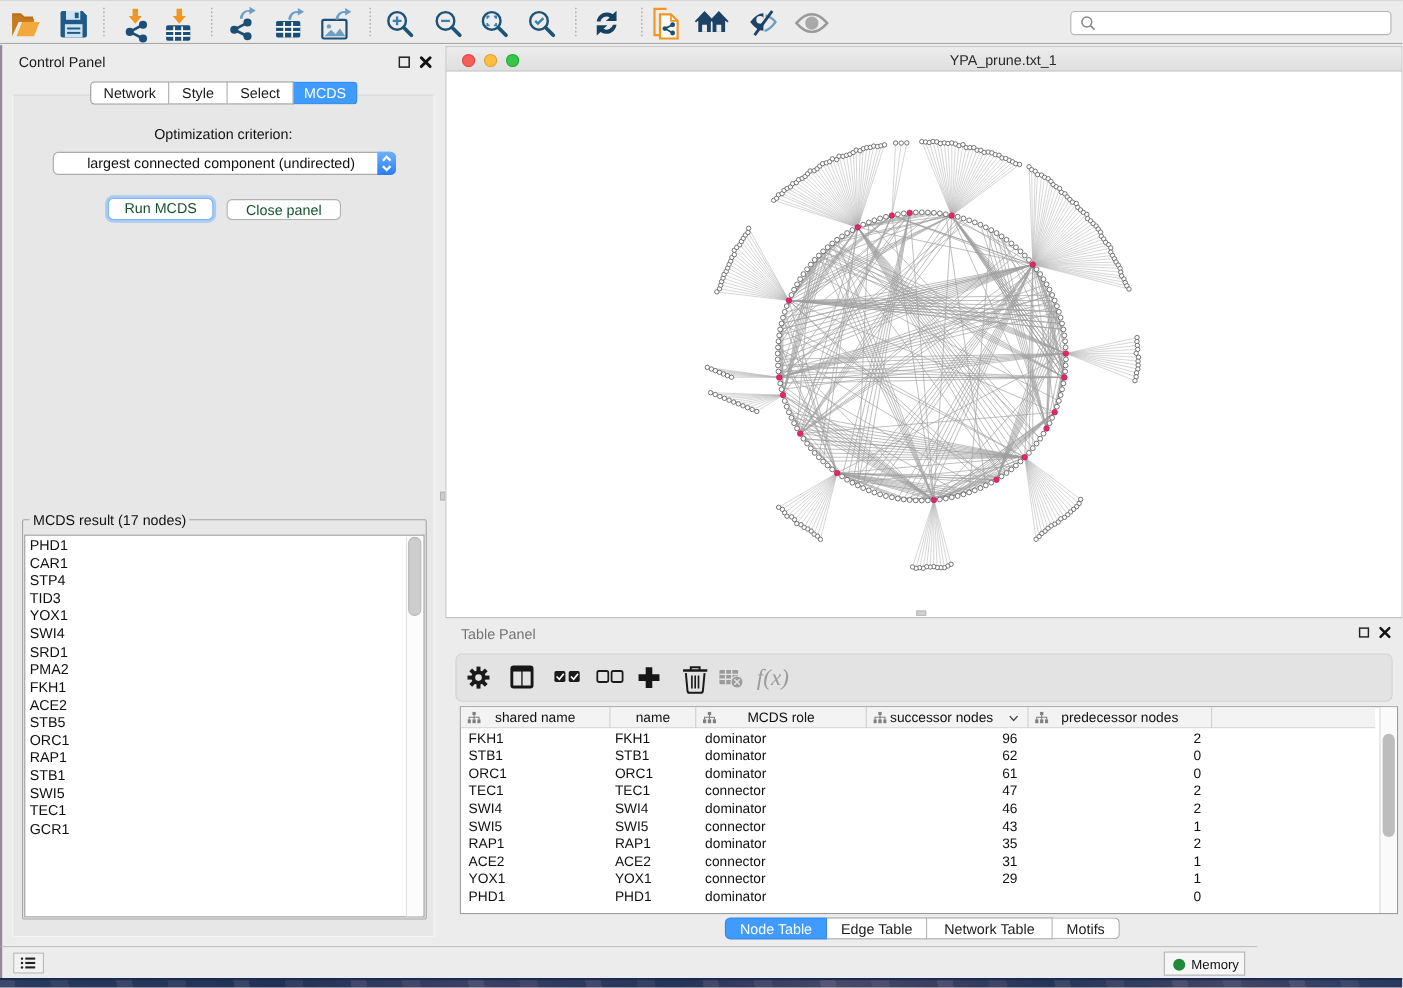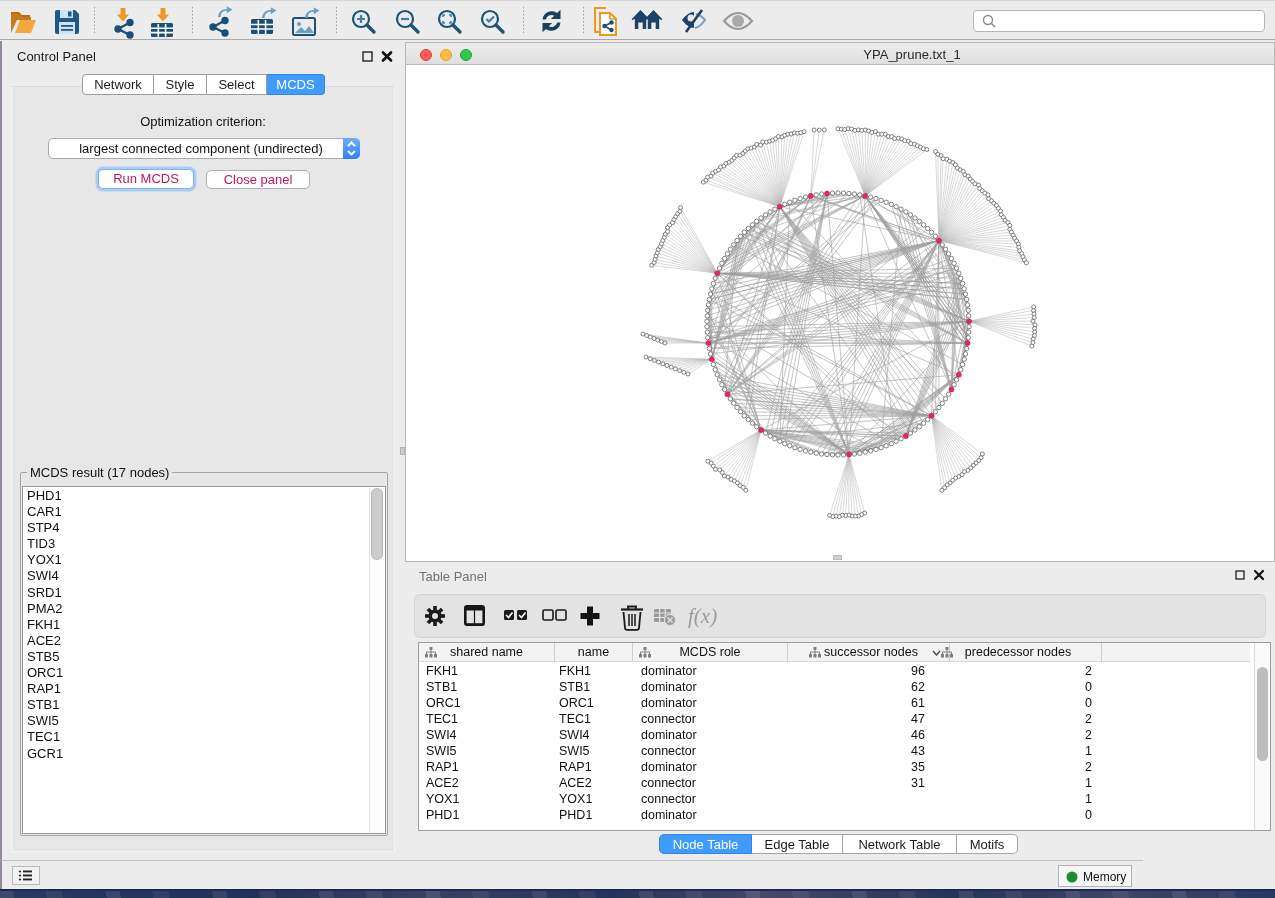--- a/index.html
+++ b/index.html
@@ -23,21 +23,21 @@
 .tab.first{border-left:1px solid #9c9c9c;border-radius:4px 0 0 4px;}
 .tab.last{border-radius:0 4px 4px 0;}
 .tab.sel{background:#3f9bfd;border-color:#3186e8;color:#fff;}
 #optlabel{position:absolute;left:0;top:27px;width:100%;text-align:center;font-size:13px;color:#111;}
 #dropdown{position:absolute;left:36px;top:51px;width:312px;height:21px;background:#fff;
   border:1px solid #ababab;border-radius:5px;font-size:13px;color:#111;}
 #dropdown .dtext{position:absolute;left:12px;top:2px;width:280px;text-align:center;}
 #dstep{position:absolute;right:-1px;top:-1px;width:17px;height:21px;border-radius:0 5px 5px 0;
   background:linear-gradient(#6db1fc,#2a7ef8);}
 .btn{position:absolute;height:20px;background:#fff;border:1px solid #b0b0b0;border-radius:5px;
-  font-size:13px;color:#be185d;text-align:center;line-height:18px;}
+  font-size:13px;color:#14532d;text-align:center;line-height:18px;margin-top:11px;}
 #fieldset{position:absolute;left:8px;top:385px;width:368px;height:364px;border:1px solid #a5a5a5;border-radius:2px;}
 #fslabel{position:absolute;left:6px;top:-8px;background:#e7e7e7;padding:0 3px;font-size:13px;color:#111;}
 #mcdslist{position:absolute;left:1px;top:13px;width:364px;height:348px;background:#fff;border:1px solid #9b9b9b;}
 #mcdslist .items{position:absolute;left:4px;top:1px;font-size:13px;color:#111;line-height:16.1px;}
 #listsb{position:absolute;right:1px;top:1px;width:15px;height:345px;background:#fcfcfc;border-left:1px solid #e3e3e3;}
 #listsb .thumb{position:absolute;left:1px;top:0px;width:12px;height:72px;background:#cdcdcd;border:1px solid #b8b8b8;border-radius:7px;}
 
 #netwin{position:absolute;left:405px;top:42px;width:870px;height:520px;background:#fff;
   border:1px solid #b7b7b7;}
 #nettitle{position:absolute;left:0;top:0;width:100%;height:22px;
@@ -1240,21 +1240,21 @@
               <g fill="#808080">
                 <rect x="4.5" y="0" width="3" height="3"></rect>
                 <rect x="0" y="7" width="3" height="3.5"></rect>
                 <rect x="4.5" y="7" width="3" height="3.5"></rect>
                 <rect x="9" y="7" width="3" height="3.5"></rect>
                 <path d="M1.5 7 V5 h9 V7 M6 3 v4" stroke="#808080" fill="none"></path>
               </g>
             </svg>
             <div class="hlabel">MCDS role</div>
           </div>
-      <div class="hcol" style="left:384px;width:147px;">
+      <div class="hcol" style="left:369px;width:147px;">
             <svg class="hicon" width="12" height="11" viewBox="0 0 12 11">
               <g fill="#808080">
                 <rect x="4.5" y="0" width="3" height="3"></rect>
                 <rect x="0" y="7" width="3" height="3.5"></rect>
                 <rect x="4.5" y="7" width="3" height="3.5"></rect>
                 <rect x="9" y="7" width="3" height="3.5"></rect>
                 <path d="M1.5 7 V5 h9 V7 M6 3 v4" stroke="#808080" fill="none"></path>
               </g>
             </svg>
             <div class="hlabel" style="padding-right:10px;">successor nodes</div>
@@ -1330,20 +1330,21 @@
             <span class="c1">ACE2</span>
             <span class="c2">ACE2</span>
             <span class="c3">connector</span>
             <span class="c4">31</span>
             <span class="c5">1</span>
           </div>
       <div class="trow" style="top:128px">
             <span class="c1">YOX1</span>
             <span class="c2">YOX1</span>
             <span class="c3">connector</span>
+            <span class="c4">29</span>
             <span class="c5">1</span>
           </div>
       <div class="trow" style="top:144px">
             <span class="c1">PHD1</span>
             <span class="c2">PHD1</span>
             <span class="c3">dominator</span>
             <span class="c5">0</span>
           </div>
     </div>
     <div id="tsb">

